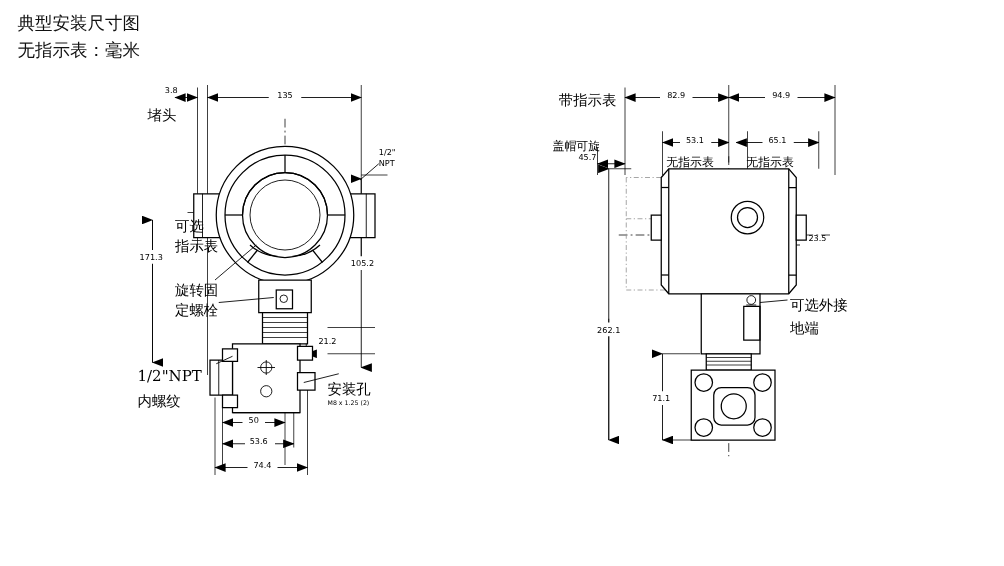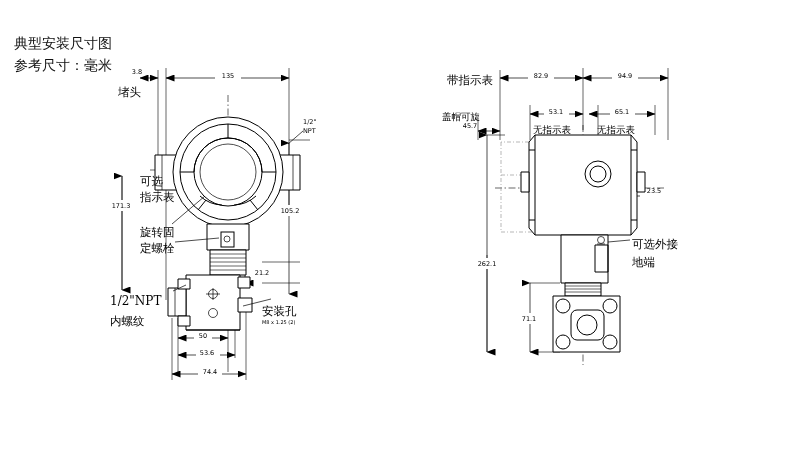--- a/index.html
+++ b/index.html
@@ -2,21 +2,21 @@
 <html><head>
 <meta charset="utf-8">
 <style>
   html,body{margin:0;padding:0;background:#ffffff;}
   body{
     width:803px;height:453px;position:relative;overflow:hidden;
     font-family:"DejaVu Sans","Liberation Sans",sans-serif;
     color:#000;
   }
   #root{position:absolute;left:0;top:0;width:803px;height:453px;}
-  .title-block{position:absolute;left:14px;top:8px;margin-top:24px;}
+  .title-block{position:absolute;left:14px;top:8px;}
   .t-line{font-size:14px;line-height:22px;color:#111;white-space:nowrap;}
   svg{position:absolute;left:0;top:0;}
   text{font-family:"DejaVu Sans","Liberation Sans",sans-serif;fill:#000;}
   .dimtxt{font-size:6.5px;}
   .dimtxt-s{font-size:5px;}
   .cjk{font-size:11.5px;}
   .cjk-s{font-size:9.5px;}
   .lat{font-size:12px;font-family:"DejaVu Serif","Liberation Serif",serif;}
   .ol{fill:none;stroke:#000;stroke-width:1;}
   .ol-t{fill:none;stroke:#000;stroke-width:0.7;}
@@ -28,21 +28,21 @@
   .lead{stroke:#000;stroke-width:0.7;fill:none;}
   .hatch{stroke:#000;stroke-width:0.6;fill:none;}
 </style>
 </head>
 <body>
 
 <div id="root">
 
   <div class="title-block">
     <div class="t-line">典型安装尺寸图</div>
-    <div class="t-line">参考尺寸：毫米</div>
+    <div class="t-line">无指示表：毫米</div>
   </div>
 
   <svg width="803" height="453" viewBox="0 0 803 453">
 
     <g>
 
       <g>
         <line class="ext" x1="158" y1="70" x2="158" y2="200"></line>
         <line class="ext" x1="166" y1="68" x2="166" y2="300"></line>
         <line class="ext" x1="289" y1="68" x2="289" y2="215"></line>

